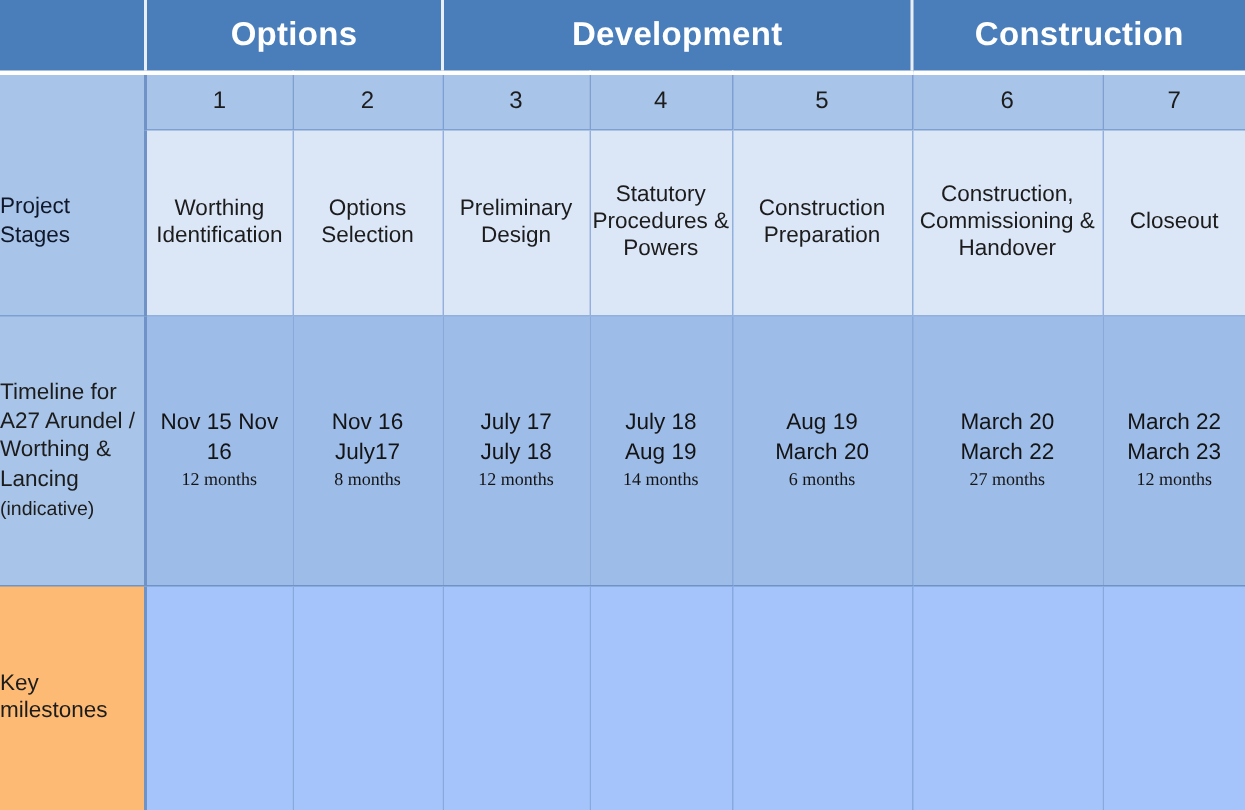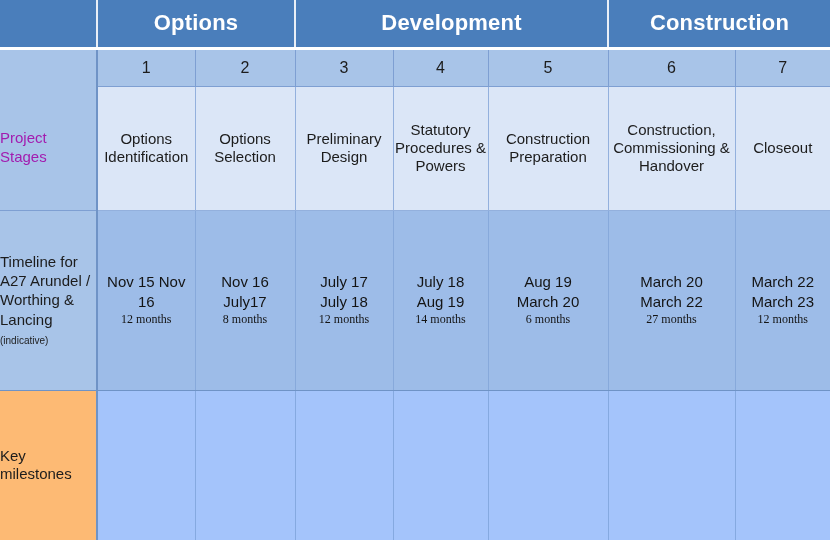--- a/index.html
+++ b/index.html
@@ -63,21 +63,21 @@
     color: #1c1c1c;
     font-size: 16px;
     text-align: center;
     border-left: 1px solid #7e9fd2;
     border-bottom: 1px solid #7e9fd2;
   }
 
   
   .stage-label {
     background: #a8c4e8;
-    color: #a21caf;
+    color: #0f172a;
     font-size: 15px;
     padding-left: 7px;
     vertical-align: middle;
     border-right: 2px solid #6f93c6;
     border-bottom: 1px solid #7e9fd2;
     line-height: 1.25;
   }
   .stage {
     background: #dbe6f7;
     color: #1c1c1c;
@@ -95,21 +95,21 @@
     color: #1c1c1c;
     font-size: 15px;
     padding-left: 7px;
     vertical-align: middle;
     border-right: 2px solid #6f93c6;
     border-top: 1px solid #7e9fd2;
     border-bottom: 1px solid #6f93c6;
     line-height: 1.28;
   }
   .time-label .small {
-    font-size: 10px;
+    font-size: 13px;
   }
   .time {
     background: #9dbce8;
     color: #141414;
     font-size: 15px;
     text-align: center;
     line-height: 1.3;
     border-left: 1px solid #87a9db;
     border-top: 1px solid #87a9db;
     border-bottom: 1px solid #6f93c6;
@@ -170,21 +170,21 @@
       <td class="num">2</td>
       <td class="num">3</td>
       <td class="num">4</td>
       <td class="num">5</td>
       <td class="num">6</td>
       <td class="num">7</td>
     </tr>
 
     <tr style="height:124px">
       <td class="stage-label">Project Stages</td>
-      <td class="stage">Options Identification</td>
+      <td class="stage">Worthing Identification</td>
       <td class="stage">Options Selection</td>
       <td class="stage">Preliminary Design</td>
       <td class="stage">Statutory Procedures &amp; Powers</td>
       <td class="stage">Construction Preparation</td>
       <td class="stage">Construction, Commissioning &amp; Handover</td>
       <td class="stage">Closeout</td>
     </tr>
 
     <tr style="height:180px">
       <td class="time-label">

